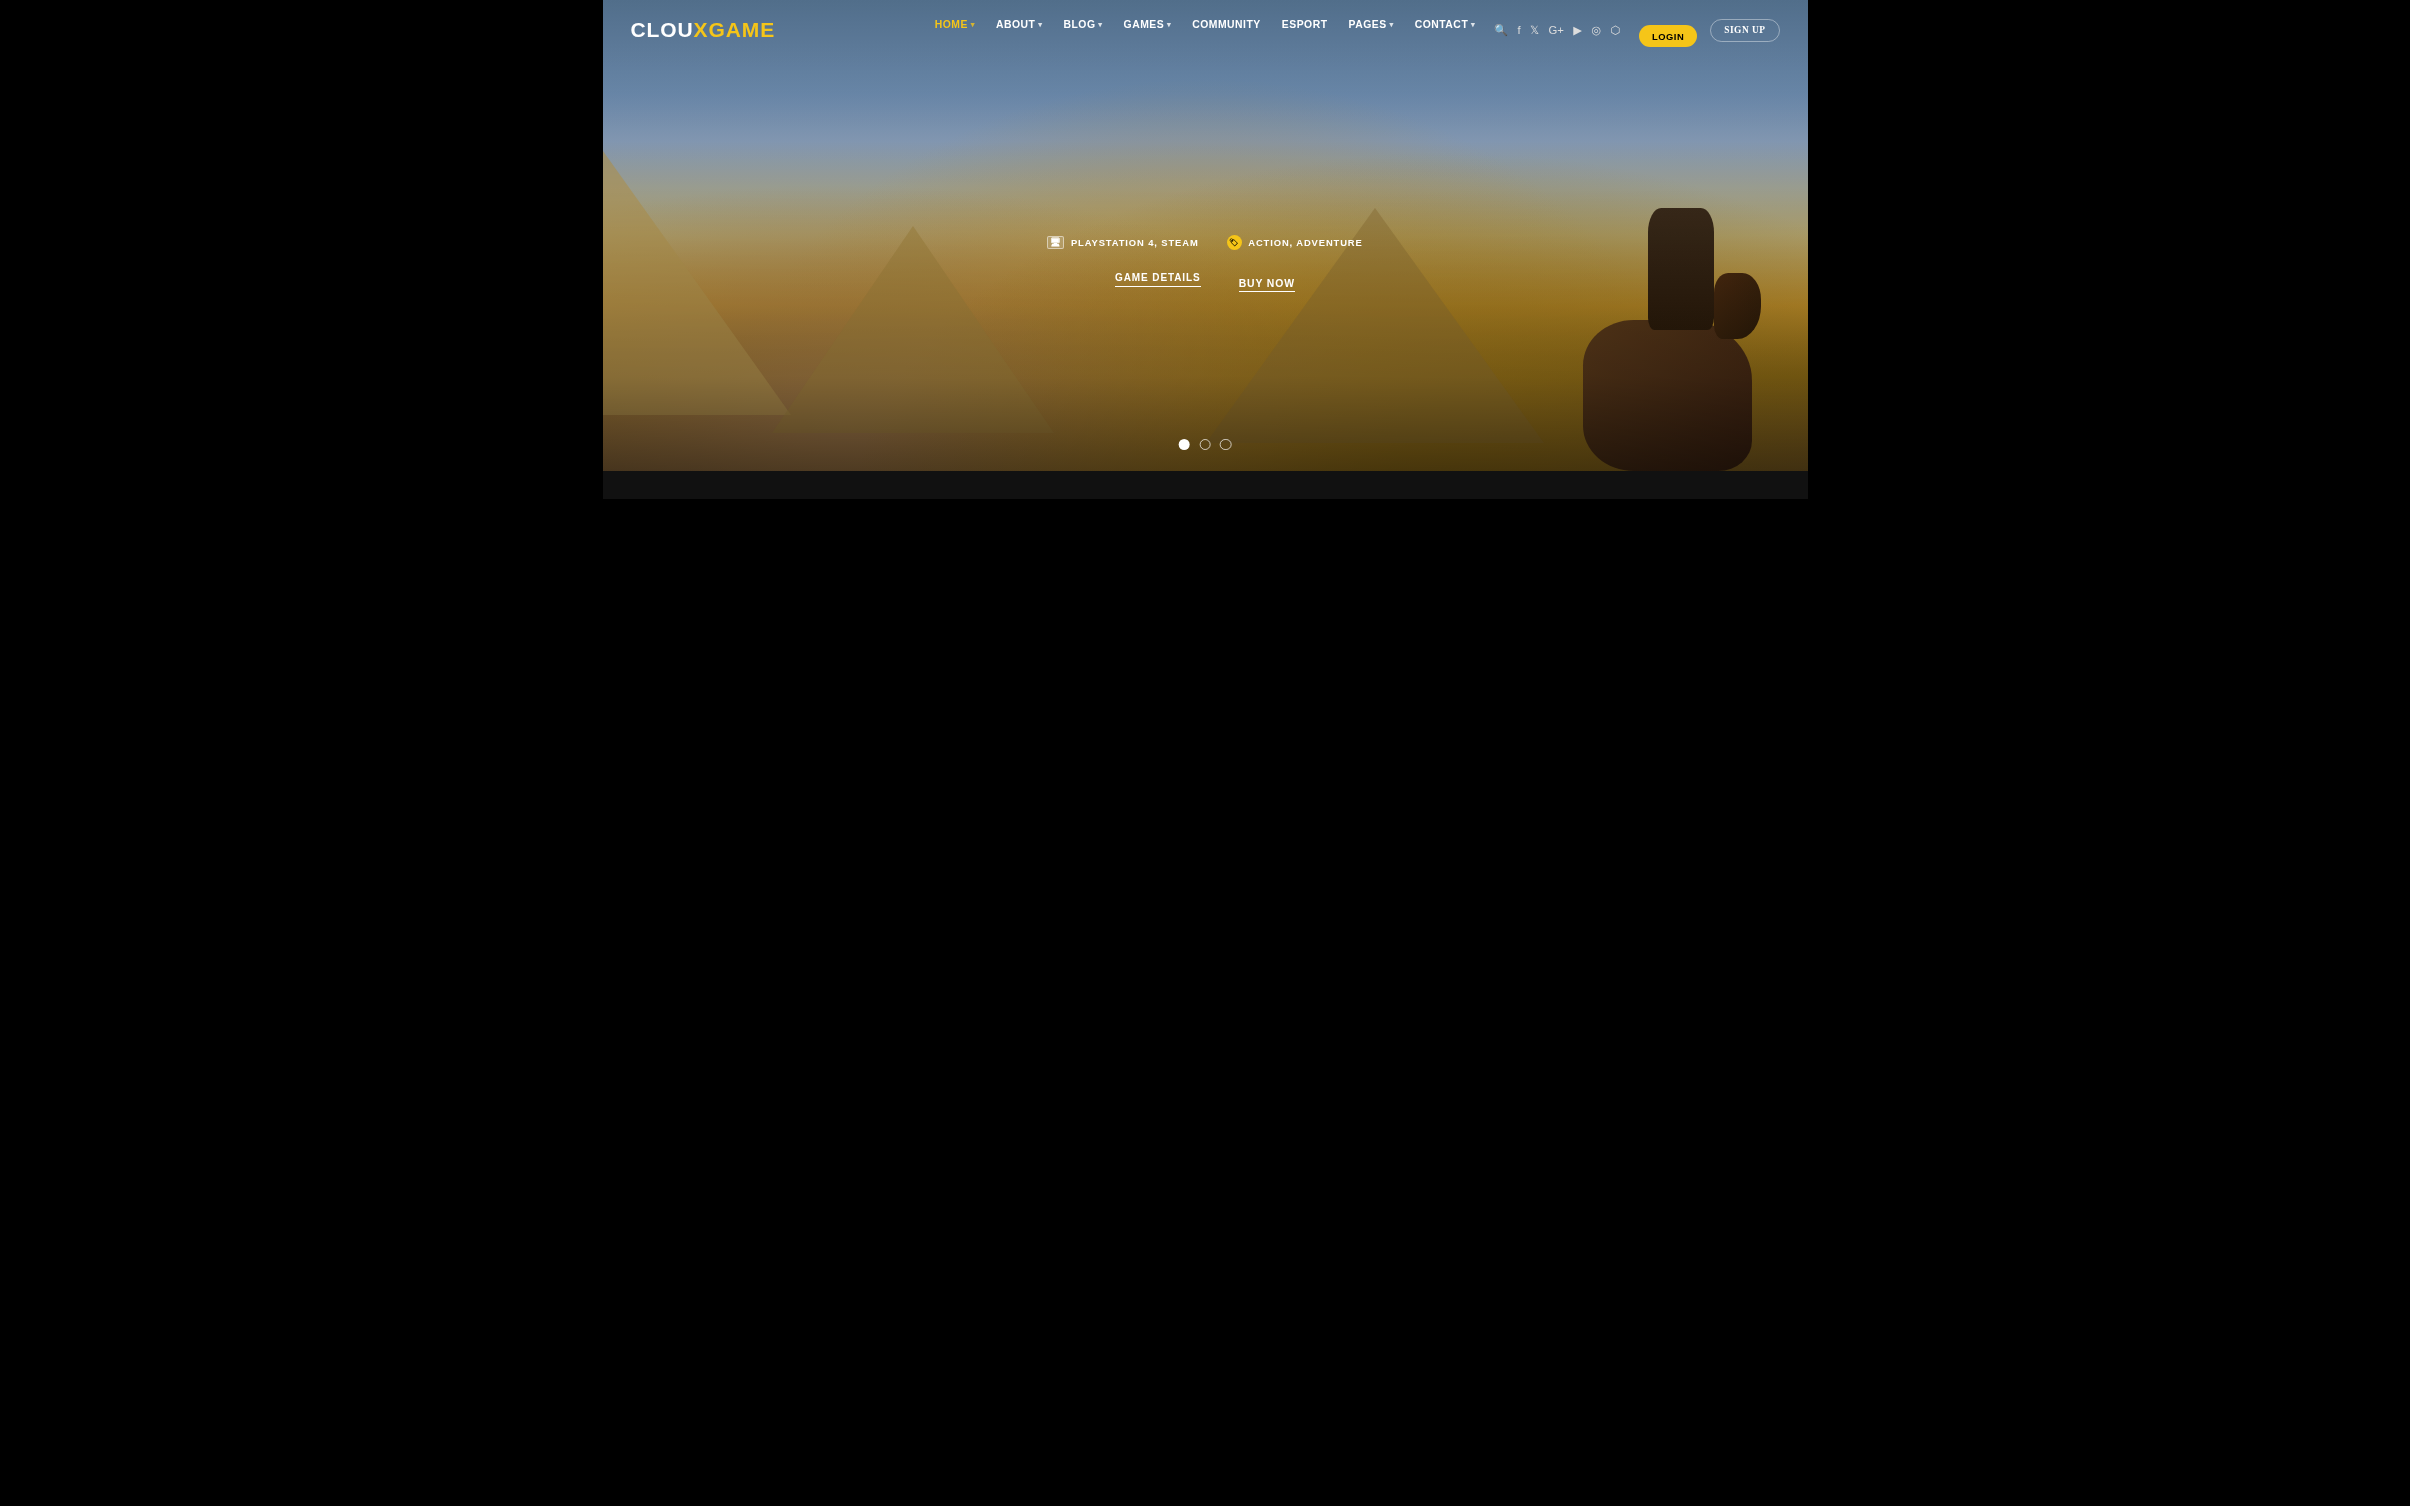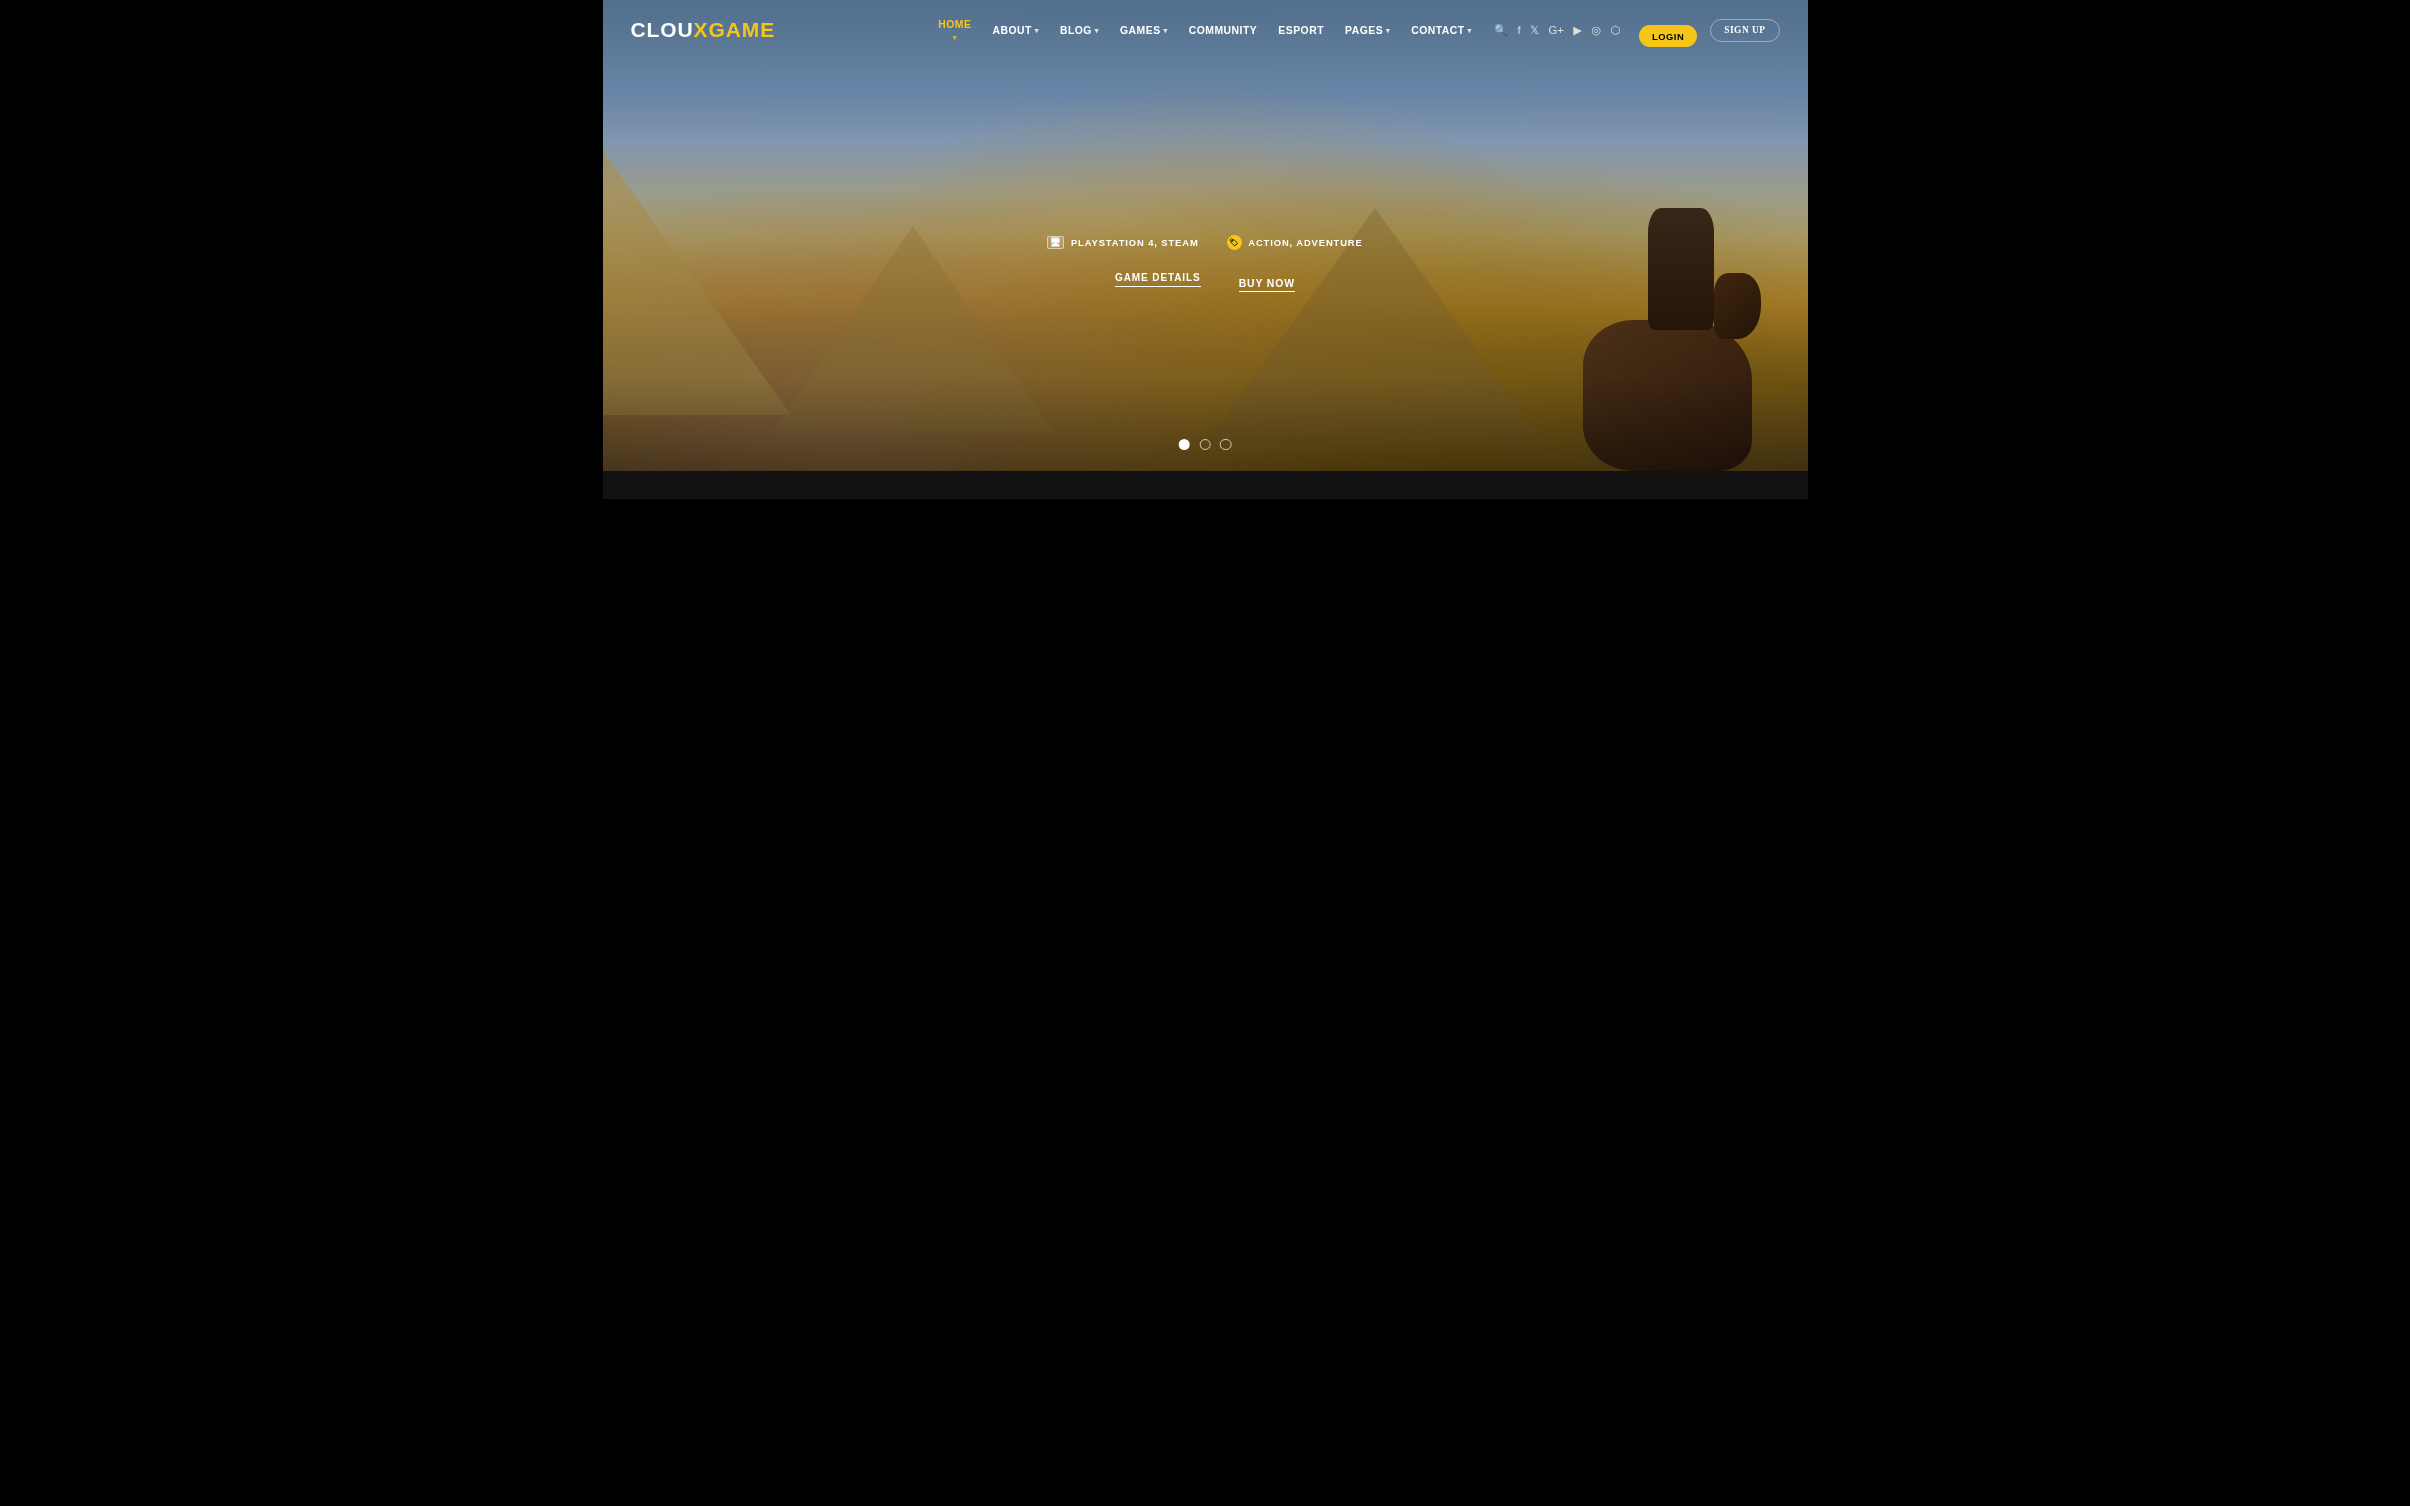--- a/index.html
+++ b/index.html
@@ -142,21 +142,20 @@
       letter-spacing: 0.5px;
       cursor: pointer;
       display: flex;
       align-items: center;
       gap: 2.8px;
       white-space: nowrap;
     }
 
     .nav-item.active {
       color: #f5c518;
-      flex-direction: column;
     }
 
     .nav-item .chevron {
       font-size: 7.5px;
       opacity: 0.8;
     }
 
     .topbar-right {
       display: flex;
       align-items: center;

